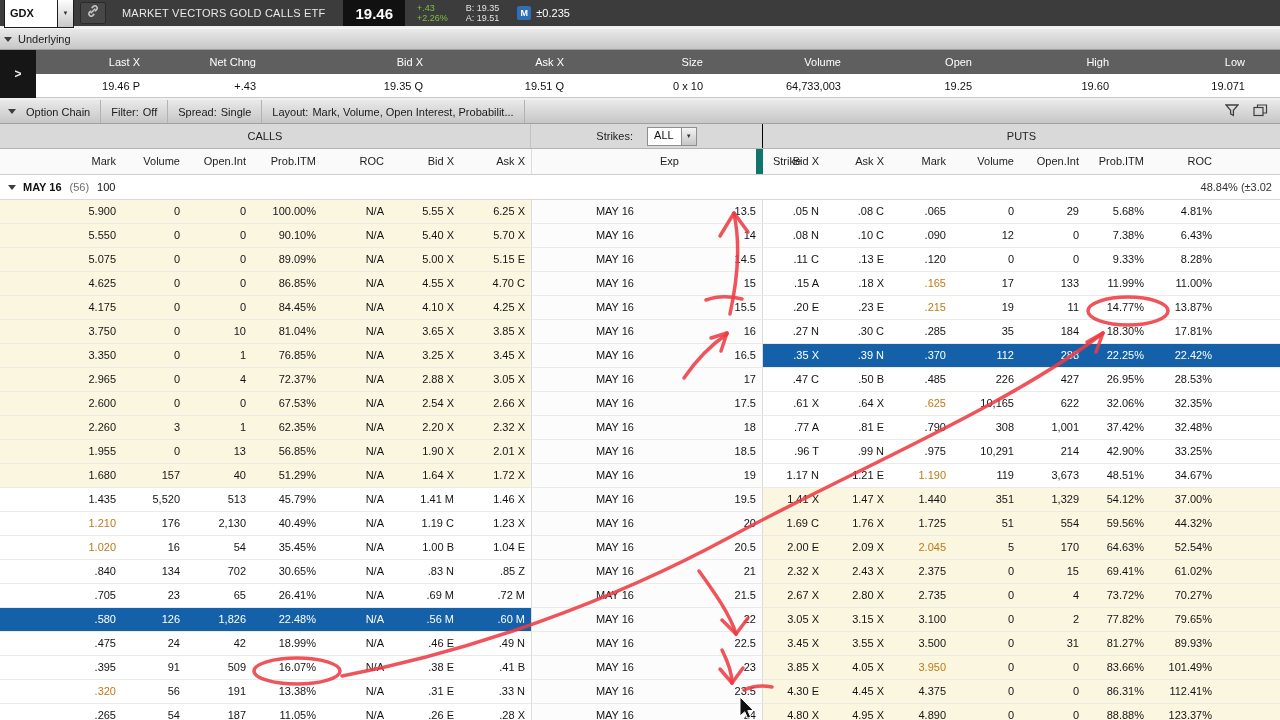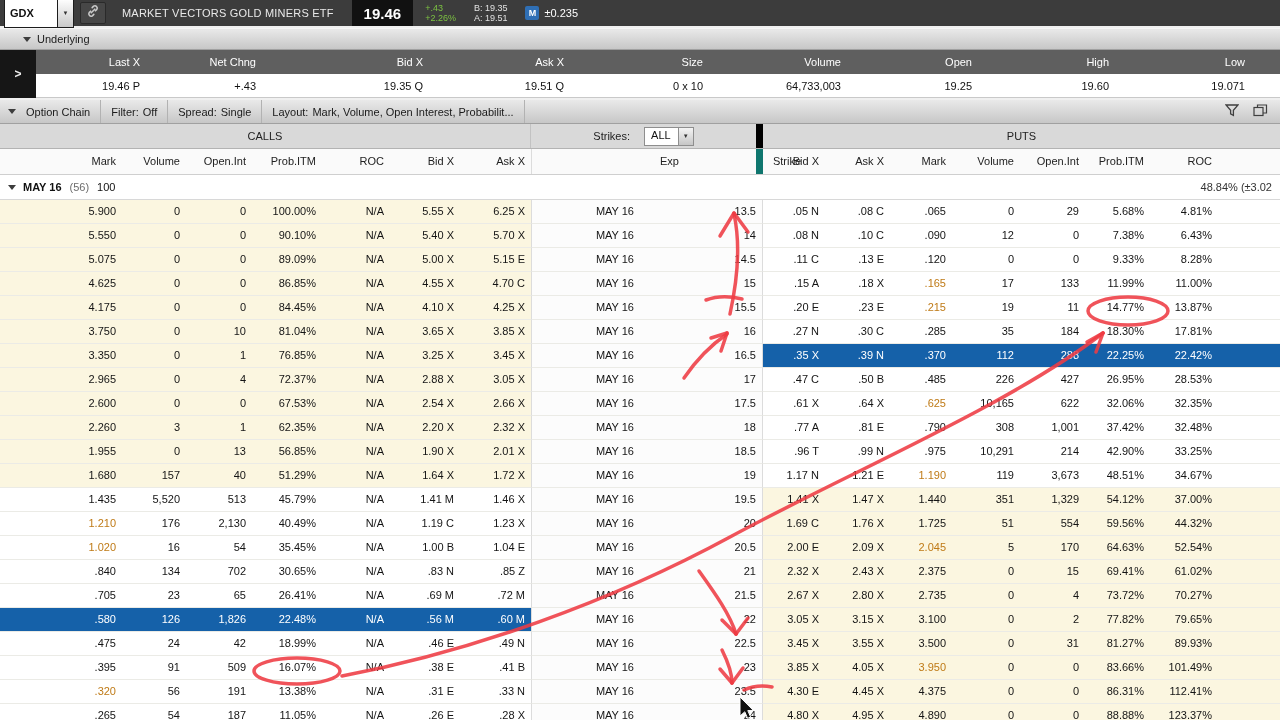--- a/index.html
+++ b/index.html
@@ -22,21 +22,21 @@
   .chg{display:flex;flex-direction:column;justify-content:center;font-size:9px;line-height:10px;
     color:var(--pos,#7cc142);padding:0 6px;}
   .ba{display:flex;flex-direction:column;justify-content:center;font-size:9px;line-height:10px;color:#e2e2e2;padding:0 6px;}
   .mmm{display:flex;align-items:center;gap:5px;color:#fff;font-size:11px;padding:0 6px;}
   .mmm-badge{width:14px;height:14px;background:#2f6fb5;color:#fff;font-size:9px;font-weight:bold;
     display:flex;align-items:center;justify-content:center;border-radius:2px;}
 
   
   .secbar{position:absolute;left:0;width:1280px;height:22px;background:linear-gradient(#e9e9e9,#c7c7c7);
     border-top:1px solid #f6f6f6;border-bottom:1px solid #a0a0a0;display:flex;align-items:center;
-    padding:0 23px;box-sizing:border-box;font-size:11px;color:#1a1a1a;}
+    padding:0 4px;box-sizing:border-box;font-size:11px;color:#1a1a1a;}
   .tri{width:0;height:0;border-left:4px solid transparent;border-right:4px solid transparent;
     border-top:5px solid #3d3d3d;margin-right:6px;}
 
   
   .underlying-table{position:absolute;top:50px;left:0;width:1280px;height:48px;display:flex;}
   .uchevron{width:36px;background:#161616;color:#eee;display:flex;align-items:center;justify-content:center;
     font-size:12px;font-weight:bold;}
   .ugrid{flex:1;display:grid;grid-template-columns:116px 116px 167px 141px 139px 138px 131px 137px 136px 1fr;
     grid-auto-rows:24px;}
   .ucell{font-size:11px;text-align:right;padding-right:12px;line-height:24px;box-sizing:border-box;white-space:nowrap;}
@@ -48,21 +48,21 @@
     border-bottom:1px solid #a0a0a0;display:flex;align-items:center;box-sizing:border-box;font-size:11px;color:#1a1a1a;}
   .ocitem{height:100%;display:flex;align-items:center;gap:4px;padding:0 10px;border-right:1px solid #b2b2b2;}
   .ocitem.first{border-right:1px solid #b2b2b2;padding-left:8px;}
   .ocitem b{font-weight:normal;}
   .oc-icons{margin-left:auto;display:flex;align-items:center;gap:14px;padding-right:12px;}
 
   
   .cpstrip{position:absolute;top:124px;left:0;width:1280px;height:25px;background:#d9d9d9;
     border-bottom:1px solid #b3b3b3;display:flex;box-sizing:border-box;font-size:11px;color:#222;}
   .cp-calls{width:531px;display:flex;align-items:center;justify-content:center;border-right:1px solid #c2c2c2;box-sizing:border-box;}
-  .cp-mid{width:232px;display:flex;align-items:center;justify-content:center;gap:14px;border-right:7px solid #000000;box-sizing:border-box;}
+  .cp-mid{width:232px;display:flex;align-items:center;justify-content:center;gap:14px;border-right:1px solid #000000;box-sizing:border-box;}
   .cp-puts{flex:1;display:flex;align-items:center;justify-content:center;}
   .strikes-select{display:flex;height:17px;border:1px solid #8e8e8e;background:#fff;}
   .strikes-val{padding:0 7px 0 6px;font-size:11px;line-height:15px;color:#111;}
   .strikes-arrow{width:14px;background:linear-gradient(#f4f4f4,#c6c6c6);border-left:1px solid #8e8e8e;
     display:flex;align-items:center;justify-content:center;font-size:6px;color:#333;}
 
   
   .chain-headers{position:absolute;top:149px;left:0;width:1280px;height:26px;background:#fafafa;
     border-bottom:1px solid #cfcfcf;display:flex;box-sizing:border-box;}
   .hsec{display:grid;height:25px;}
@@ -113,21 +113,21 @@
       <span>
         <svg width="14" height="14" viewBox="0 0 14 14">
             <g stroke="#c9c9c9" stroke-width="1.6" fill="none" stroke-linecap="round">
               <path d="M5.2 8.8 L8.8 5.2"></path>
               <path d="M6.2 3.6 l1.4-1.4 a2.3 2.3 0 0 1 3.2 3.2 L9.4 6.8"></path>
               <path d="M7.8 10.4 l-1.4 1.4 a2.3 2.3 0 0 1-3.2-3.2 L4.6 7.2"></path>
             </g>
           </svg>
       </span>
     </div>
-    <div class="company">MARKET VECTORS GOLD MINERS ETF</div>
+    <div class="company">MARKET VECTORS GOLD CALLS ETF</div>
     <div class="price-box">
       <span class="price">19.46</span>
     </div>
     <div class="chg">
       <span>+.43</span>
       <span>+2.26%</span>
     </div>
     <div class="ba">
       <span>B: 19.35</span>
       <span>A: 19.51</span>

